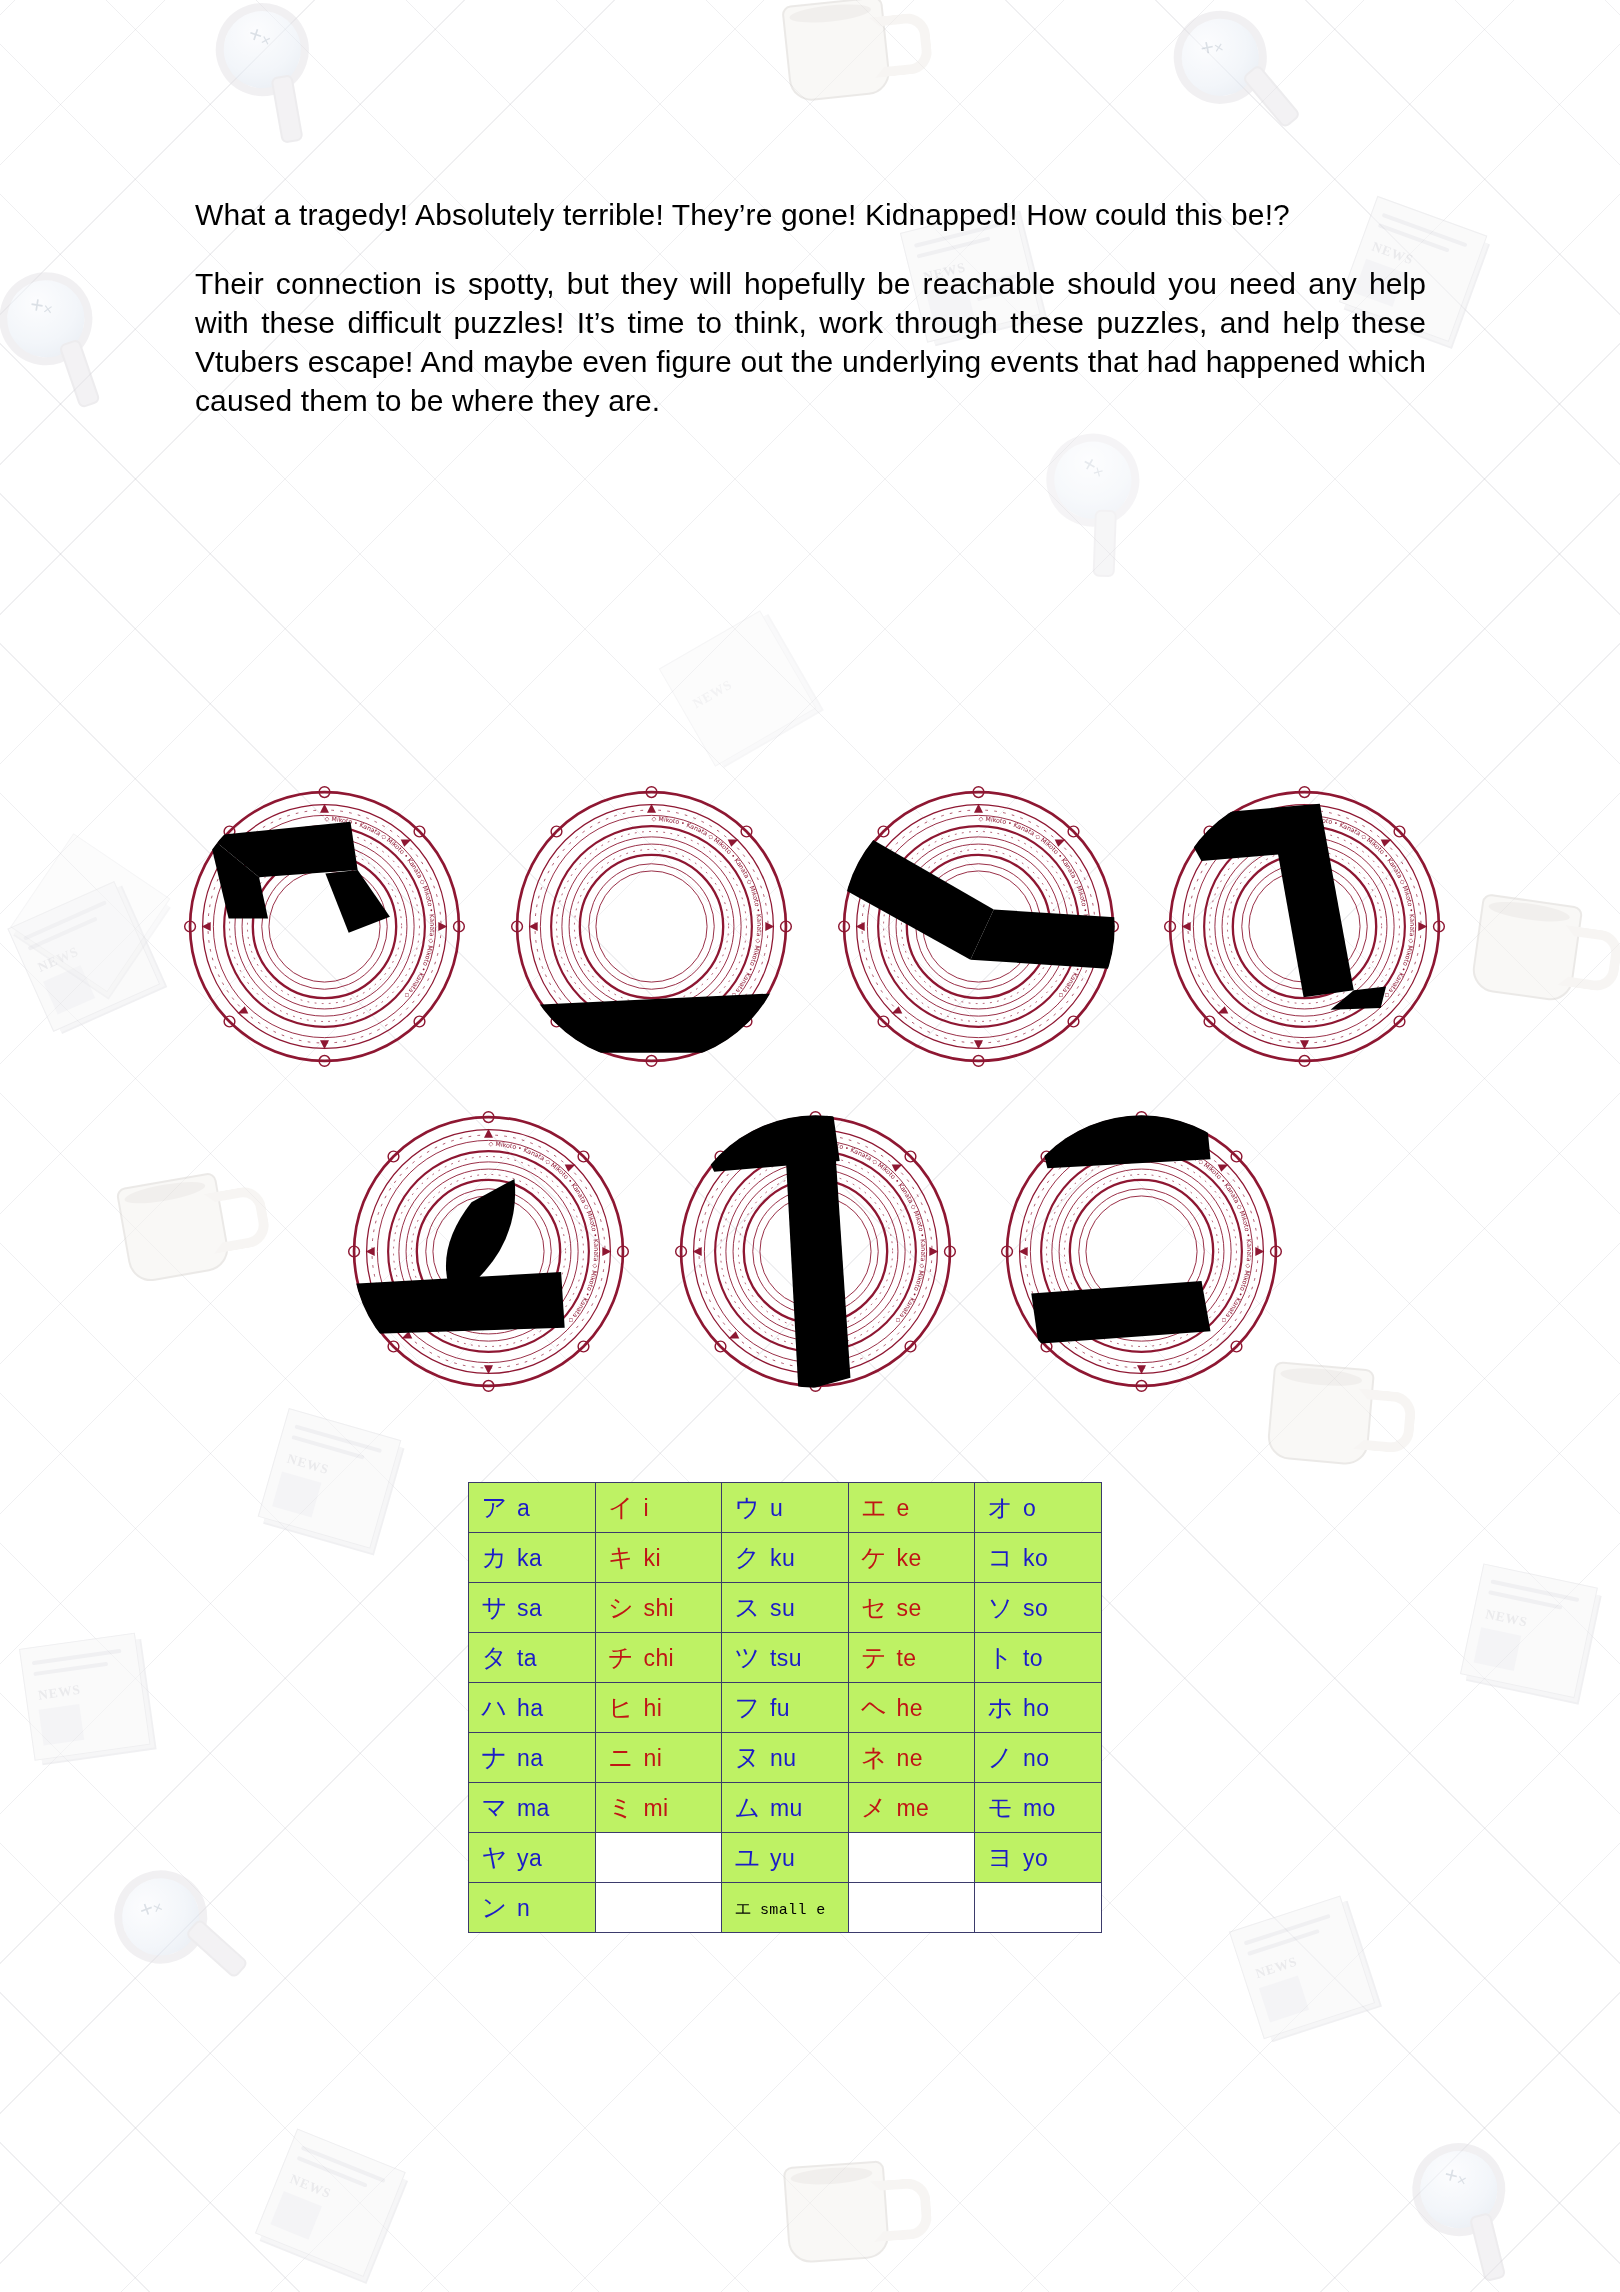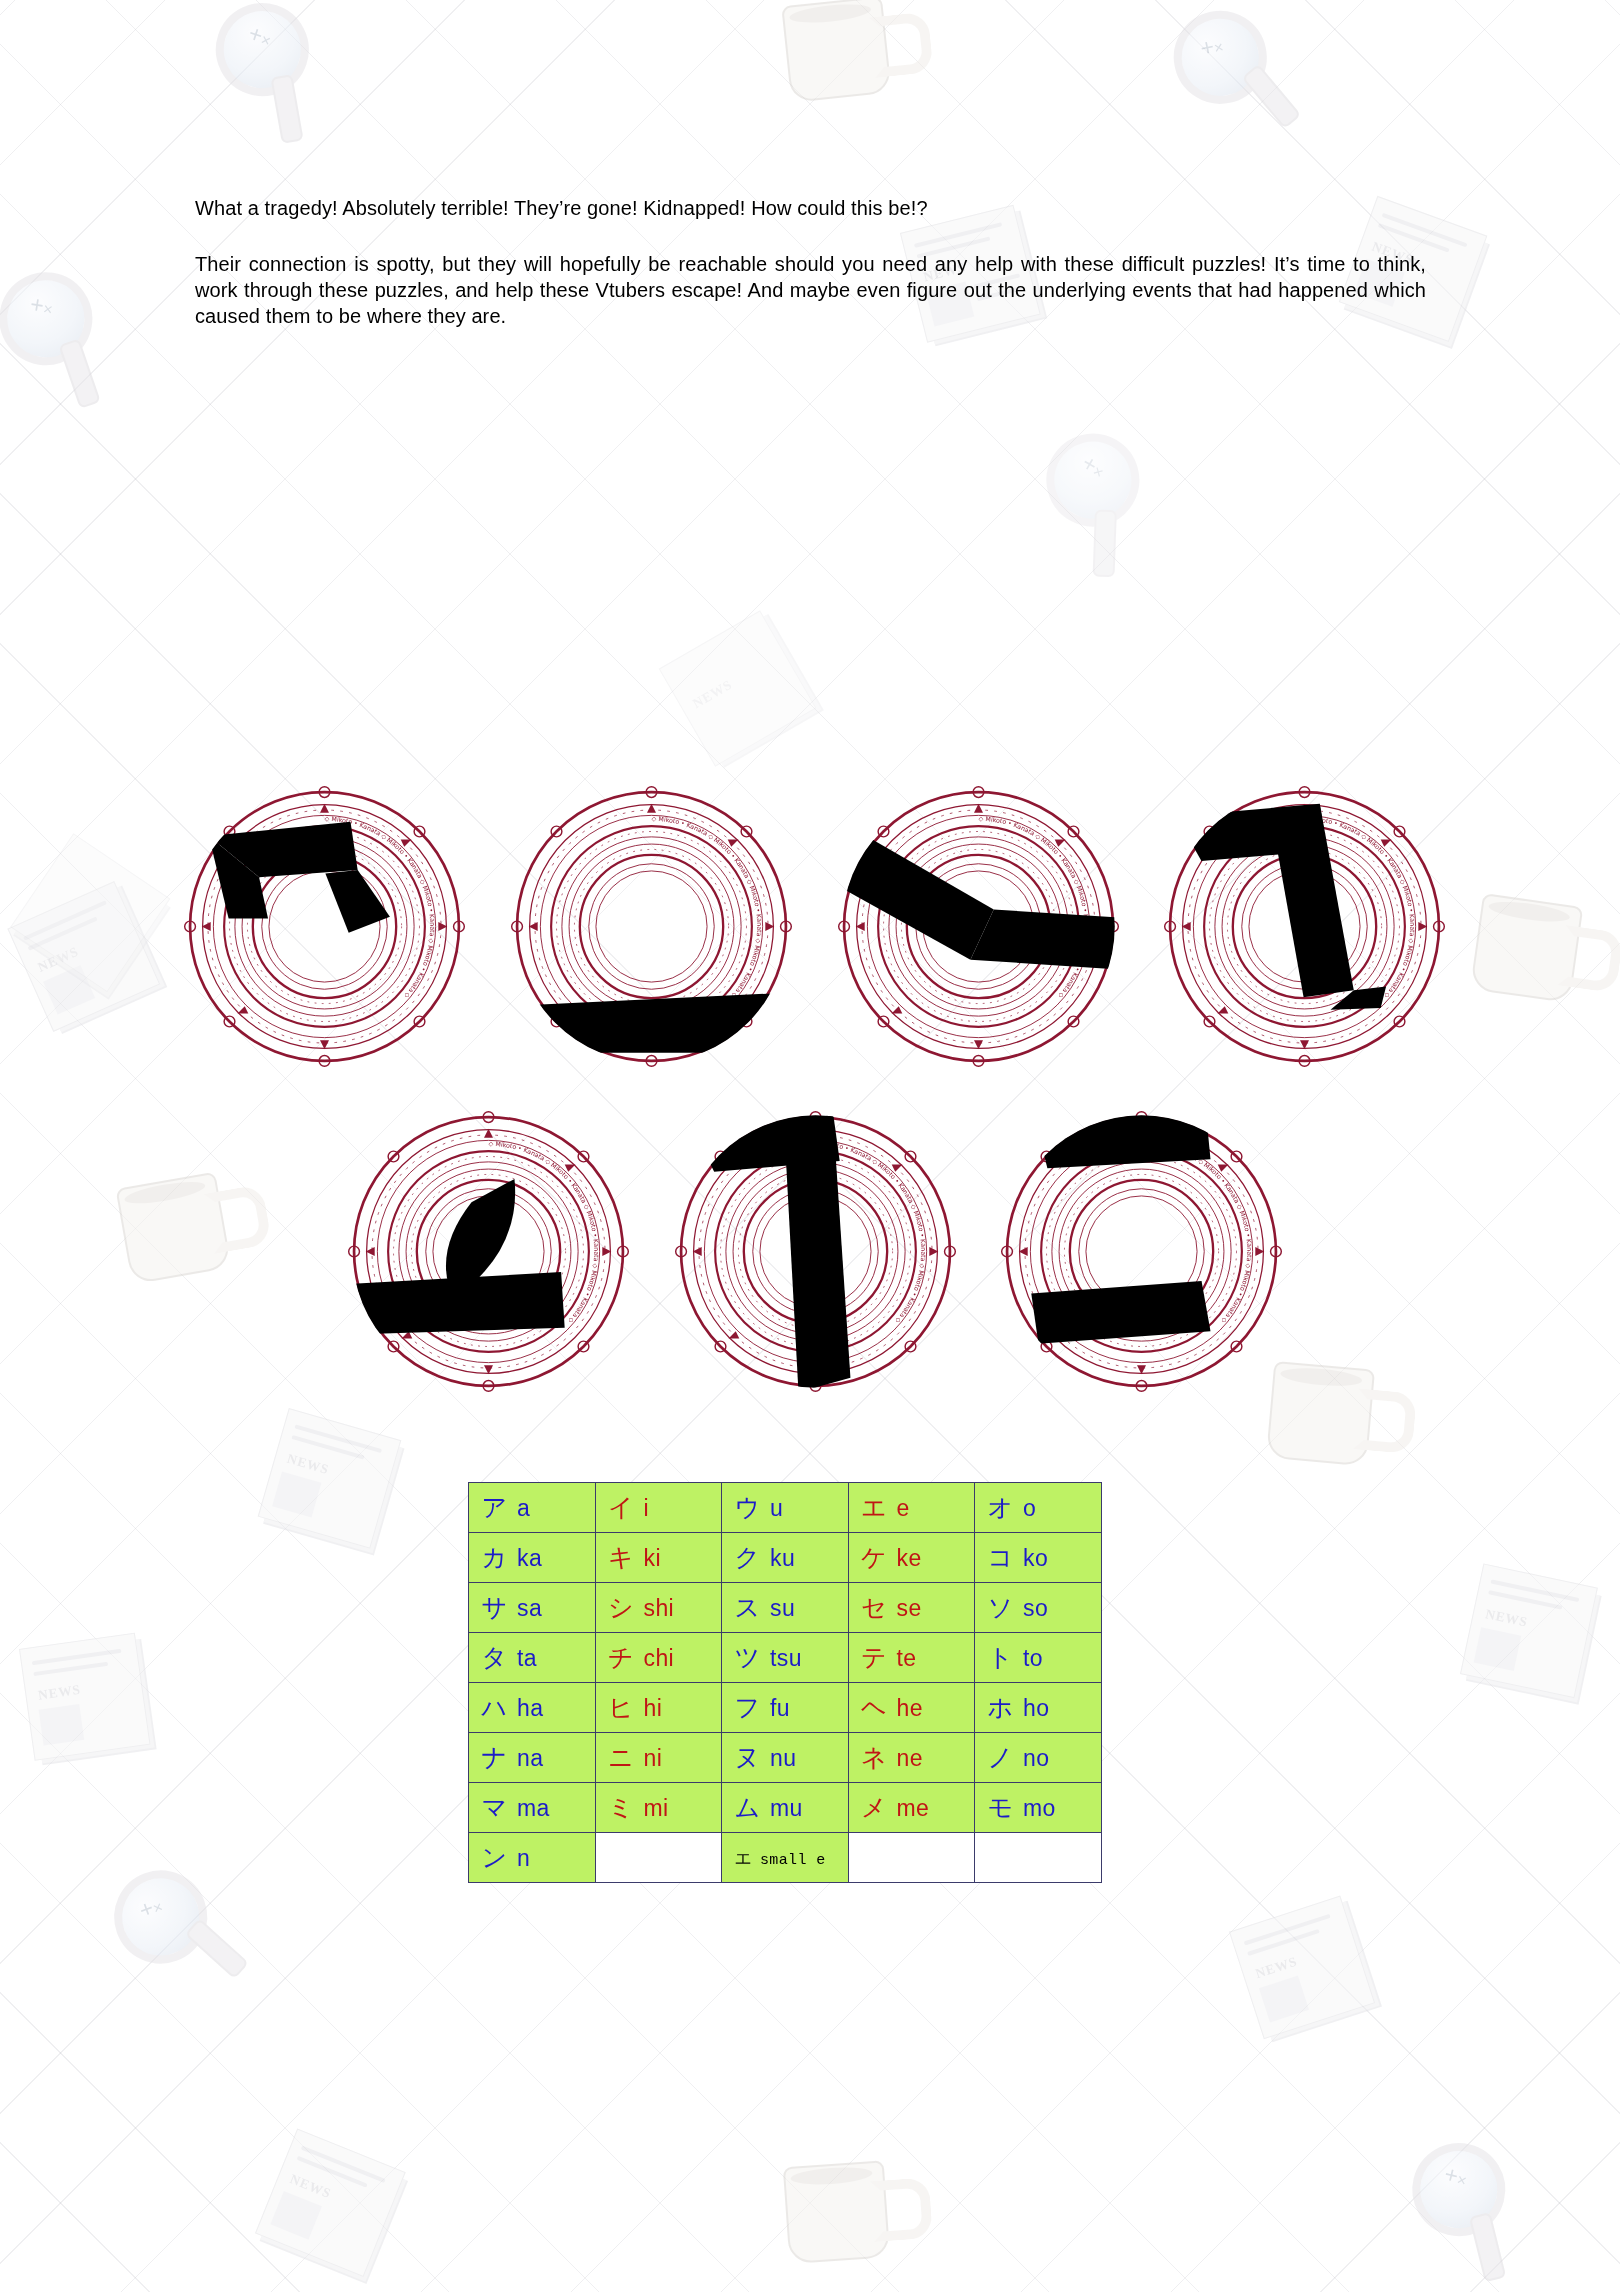--- a/index.html
+++ b/index.html
@@ -136,21 +136,21 @@
   }
 
   #story {
     position: absolute;
     left: 195px;
     top: 195px;
     width: 1231px;
   }
   #story p {
     margin: 0 0 30px 0;
-    font-size: 20px;
+    font-size: 30px;
     line-height: 1.30;
     text-align: justify;
     text-justify: inter-word;
     letter-spacing: 0.1px;
   }
   #story p:last-child { margin-bottom: 0; }
   #story em { font-style: italic; }
 
   
   #wheels {
@@ -533,20 +533,27 @@
             <td class="blue"><span class="kchar">ノ</span><span class="rom">no</span></td>
           </tr>
           <tr>
             <td class="blue"><span class="kchar">マ</span><span class="rom">ma</span></td>
             <td class="red"><span class="kchar">ミ</span><span class="rom">mi</span></td>
             <td class="blue"><span class="kchar">ム</span><span class="rom">mu</span></td>
             <td class="red"><span class="kchar">メ</span><span class="rom">me</span></td>
             <td class="blue"><span class="kchar">モ</span><span class="rom">mo</span></td>
           </tr>
           <tr>
+            <td class="blue"><span class="kchar">ヤ</span><span class="rom">ya</span></td>
+            <td class="empty"></td>
+            <td class="blue"><span class="kchar">ユ</span><span class="rom">yu</span></td>
+            <td class="empty"></td>
+            <td class="blue"><span class="kchar">ヨ</span><span class="rom">yo</span></td>
+          </tr>
+          <tr>
             <td class="blue"><span class="kchar">ン</span><span class="rom">n</span></td>
             <td class="empty"></td>
             <td class="small-note"><span class="kchar">エ</span><span class="rom small-note">small e</span></td>
             <td class="empty"></td>
             <td class="empty"></td>
           </tr>
         </tbody>
     </table>
   </div>
 

